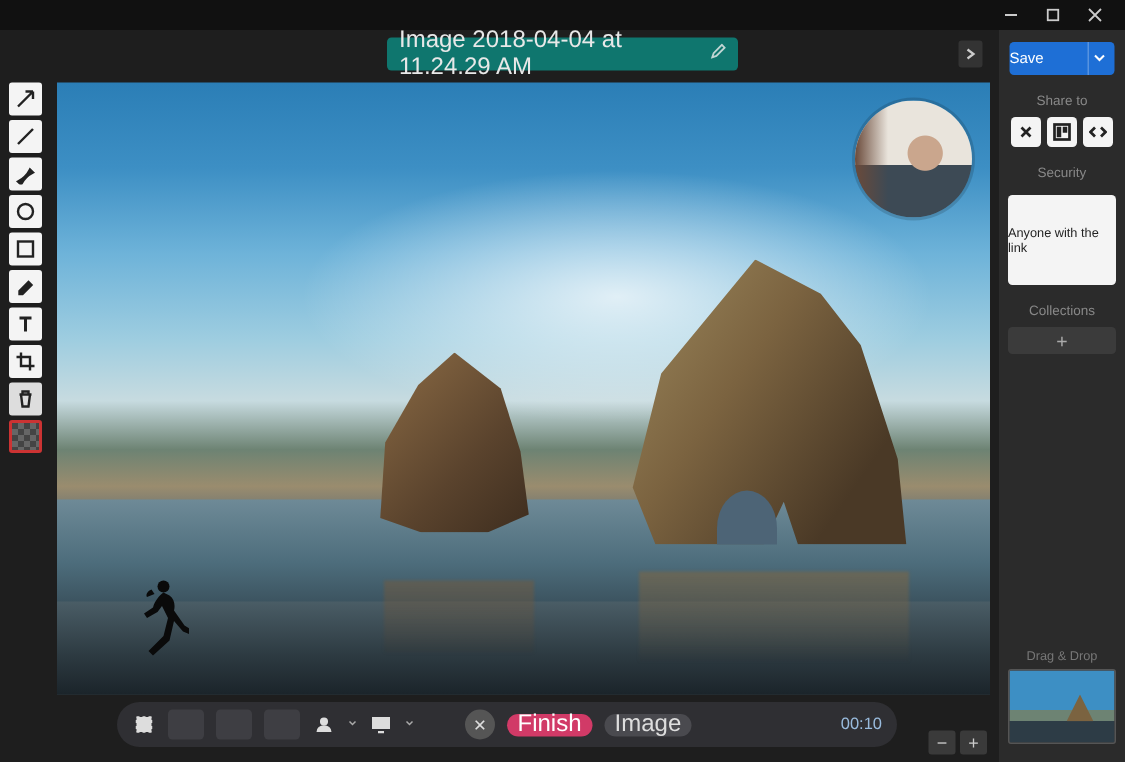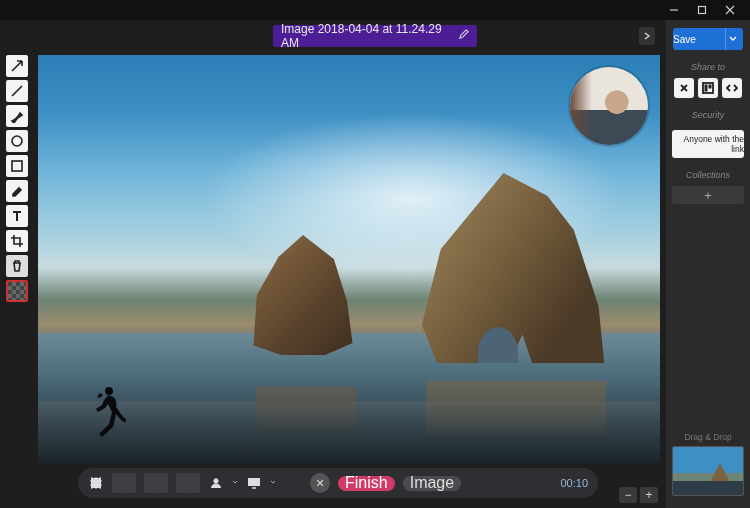--- a/index.html
+++ b/index.html
@@ -24,24 +24,24 @@
     width: 28px; height: 20px;
     display: flex; align-items: center; justify-content: center;
     color: #ccc; font-size: 10px;
     cursor: pointer;
   }
   .titlebar .wbtn svg { width: 10px; height: 10px; stroke: #ccc; fill: none; stroke-width: 1.2; }
 
   
   .filepill {
     position: absolute; top: 25px; left: 50%; transform: translateX(-50%);
-    width: 204px; height: 22px;
-    background: #4c1d95; border-radius: 3px;
+    width: 234px; height: 22px;
+    background: #0f766e; border-radius: 3px;
     display: flex; align-items: center; padding: 0 8px;
-    font-size: 12px; color: #e8e8e8;
+    font-size: 16px; color: #e8e8e8;
   }
   .filepill .edit { margin-left: auto; opacity: .8; }
   .collapse-right {
     position: absolute; top: 27px; right: 95px;
     width: 16px; height: 18px; background: #333; border-radius: 2px;
     display: flex; align-items: center; justify-content: center;
   }
 
   
   .toolbox {
@@ -131,30 +131,30 @@
     display: flex; flex-direction: column; align-items: center;
     padding-top: 8px; gap: 6px;
   }
   .savebtn {
     width: 70px; height: 22px; background: #1e6fd6; border-radius: 3px;
     display: flex; align-items: center; justify-content: flex-start;
     color: #fff; font-size: 10px; position: relative;
   }
   .savebtn .dd { position:absolute; right:4px; top:0; bottom:0; width:14px;
     border-left:1px solid rgba(255,255,255,.25); display:flex; align-items:center; justify-content:center; }
-  .sect-label { font-size: 9px; color: #888; margin-top: 6px; font-style: italic; }
+  .sect-label { font-size: 9px; color: #888; margin-top: 6px; }
   .iconrow { display: flex; gap: 4px; }
   .iconbtn {
     width: 20px; height: 20px; background: #f4f4f4; border-radius: 3px;
     display:flex; align-items:center; justify-content:center;
   }
   .iconbtn svg { width:12px; height:12px; fill:none; stroke:#222; stroke-width:1.8; }
   .secpill {
-    margin-top:4px; width:72px; padding:4px 0; background:#f4f4f4; border-radius:3px;
-    color:#222; font-size:8.5px; text-align:right;
+    margin-top:4px; width:72px; padding:20px 0; background:#f4f4f4; border-radius:3px;
+    color:#222; font-size:8.5px; text-align:left;
   }
   .addbtn {
     width:72px; height:18px; background:#3b3b3b; border-radius:3px;
     display:flex; align-items:center; justify-content:center; color:#aaa; font-size:13px;
   }
   .dragslot {
     position:absolute; bottom:0; left:0; right:0; height:76px;
     display:flex; flex-direction:column; align-items:center; gap:4px;
   }
   .dragslot .cap { font-size:8.5px; color:#777; }

